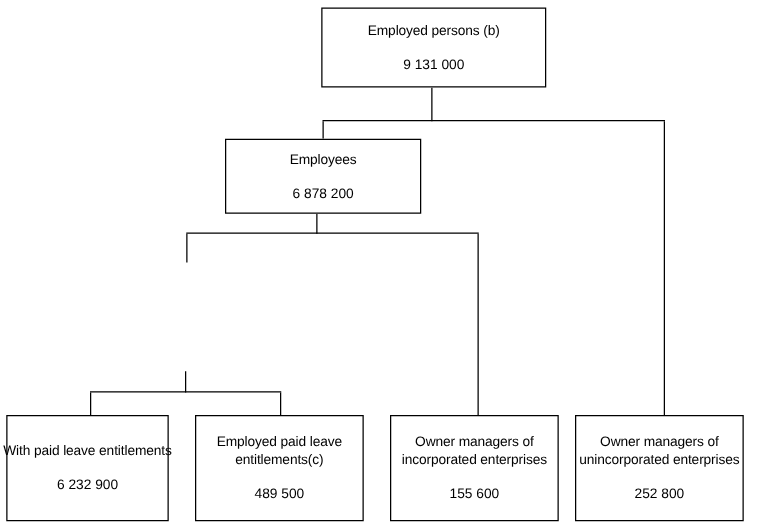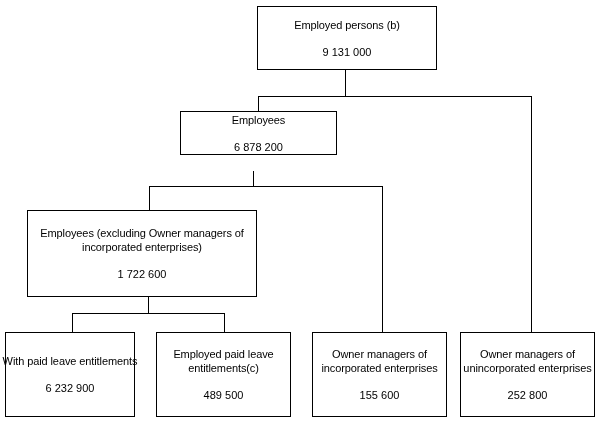--- a/index.html
+++ b/index.html
@@ -33,21 +33,21 @@
   .node .value {
     margin-top: 14px;
     line-height: 13px;
   }
   .line {
     position: absolute;
     background: #000000;
   }
   
   #n-employed        { left: 257px; top: 6px;   width: 180px; height: 64px; }
-  #n-employees       { left: 180px; top: 111px; width: 157px; height: 44px; }
+  #n-employees       { left: 180px; top: 111px; width: 157px; height: 60px; }
   #n-employees-excl  { left: 27px;  top: 210px; width: 230px; height: 87px; }
   #n-with-paid       { left: 5px;   top: 332px; width: 130px; height: 85px; }
   #n-without-paid    { left: 156px; top: 332px; width: 135px; height: 85px; }
   #n-owner-inc       { left: 312px; top: 332px; width: 135px; height: 85px; }
   #n-owner-uninc     { left: 460px; top: 332px; width: 135px; height: 85px; }
 </style>
 </head>
 <body>
 
 <div class="stage">
@@ -68,24 +68,20 @@
   <div class="node" id="n-employed">
     <span class="label">Employed persons (b)</span>
     <span class="value">9 131 000</span>
   </div>
 
   <div class="node" id="n-employees">
     <span class="label">Employees</span>
     <span class="value">6 878 200</span>
   </div>
 
-  <div class="node" id="n-employees-excl">
-    <span class="label">Employees (excluding Owner managers of incorporated enterprises)</span>
-    <span class="value">1 722 600</span>
-  </div>
 
   <div class="node" id="n-with-paid">
     <span class="label single-line">With paid leave entitlements</span>
     <span class="value">6 232 900</span>
   </div>
 
   <div class="node" id="n-without-paid">
     <span class="label">Employed paid leave entitlements(c)</span>
     <span class="value">489 500</span>
   </div>

